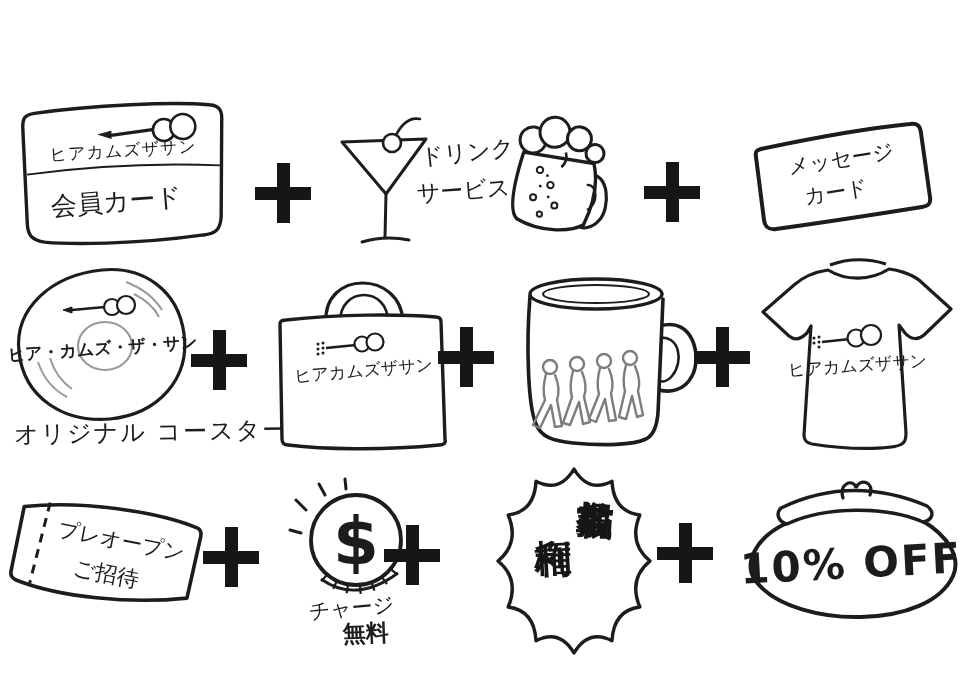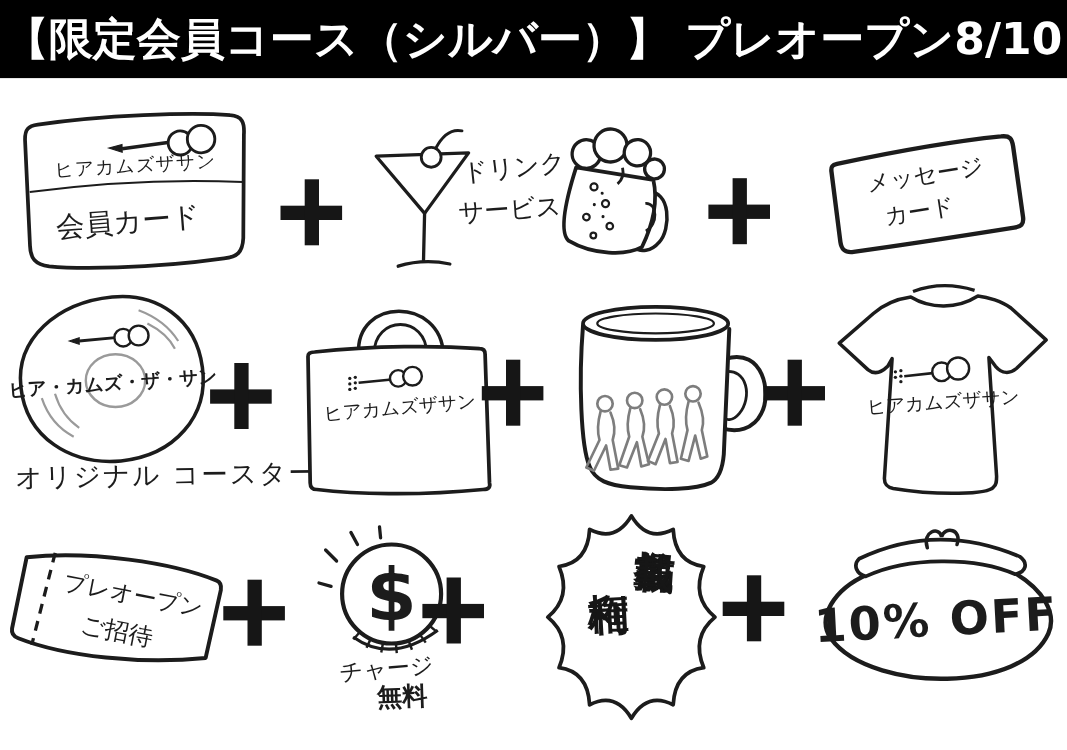--- a/index.html
+++ b/index.html
@@ -16,23 +16,20 @@
   svg text{font-family:"DejaVu Sans",sans-serif;fill:#1c1c1c;}
   .caption{position:absolute;font-size:24px;color:#1c1c1c;white-space:nowrap;letter-spacing:2px;}
   .vtext{position:absolute;writing-mode:vertical-rl;text-orientation:upright;
          font-weight:700;color:#161616;white-space:nowrap;line-height:1.05;}
 </style>
 </head>
 <body>
 
 <div class="canvas">
 
-  <div class="bar">
-    <span>【限定会員コース（シルバー）】 プレオープン8/10</span>
-  </div>
 
   <div class="item" style="left:14px;top:98px;transform:rotate(-1.5deg);">
     <svg width="220" height="150" viewBox="0 0 220 150">
       <path d="M22,13 C80,6 162,5 197,9 C208,10 210,16 209,27 L206,121 C205,134 200,138 188,139 C118,147 52,145 29,142 C16,140 12,134 12,123 L10,27 C10,17 13,14 22,13 Z" fill="#fff" stroke="#1c1c1c" stroke-width="3.4" stroke-linejoin="round"></path>
       <path d="M13,74 C80,67 150,66 207,70" fill="none" stroke="#1c1c1c" stroke-width="1.8"></path>
       <g stroke="#1c1c1c" fill="#fff">
         <path d="M98,37 L143,32" stroke-width="3.2" fill="none"></path>
         <path d="M98,33 l-12,3 l12,4 z" fill="#1c1c1c" stroke-width="1"></path>
         <circle cx="151" cy="33" r="11" stroke-width="2.6"></circle>
         <circle cx="170" cy="30" r="12.5" stroke-width="2.6"></circle>

